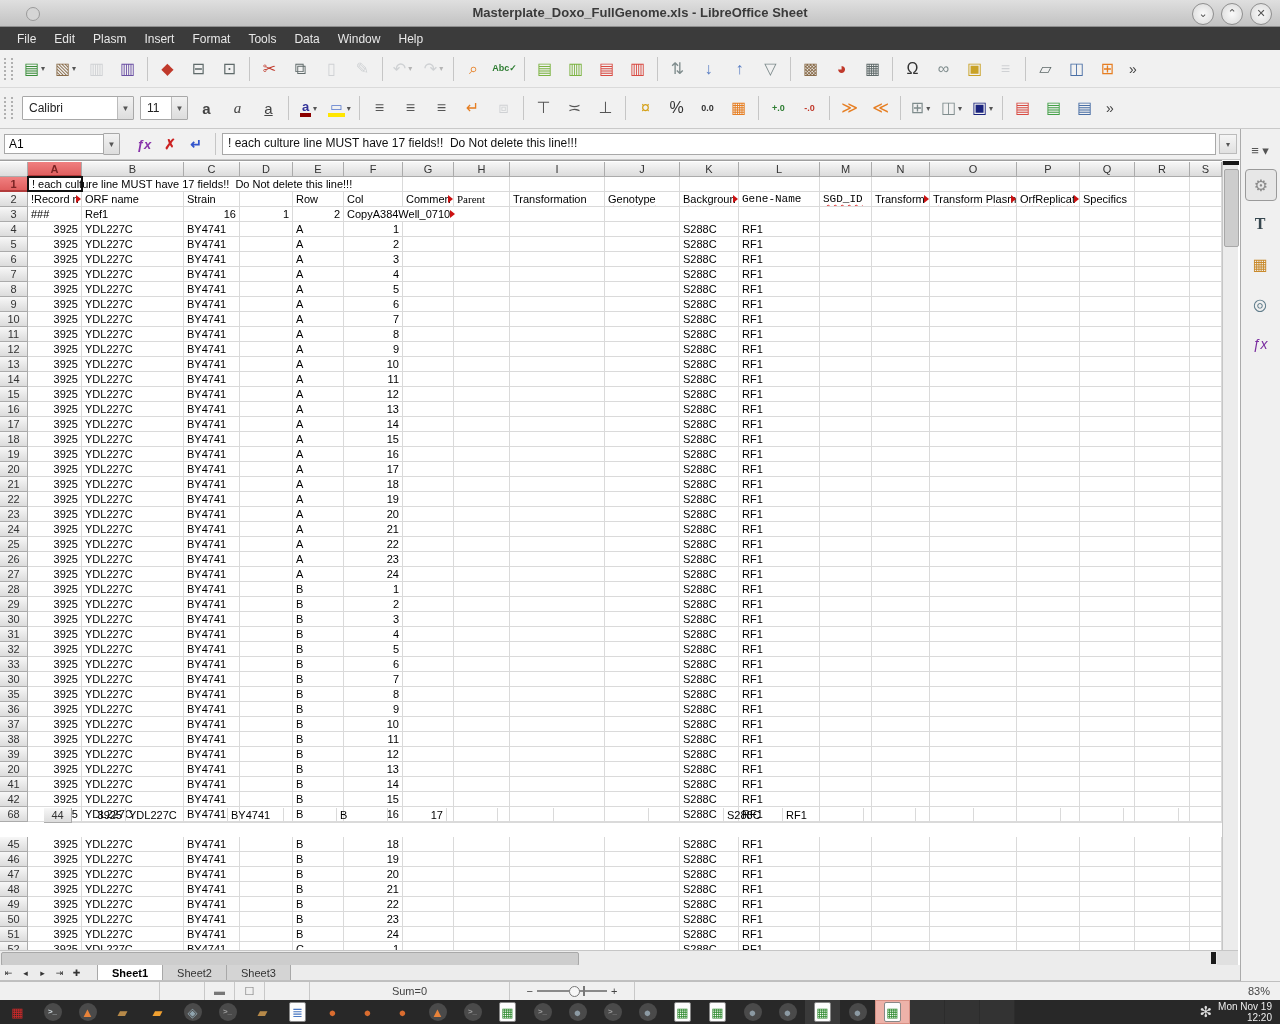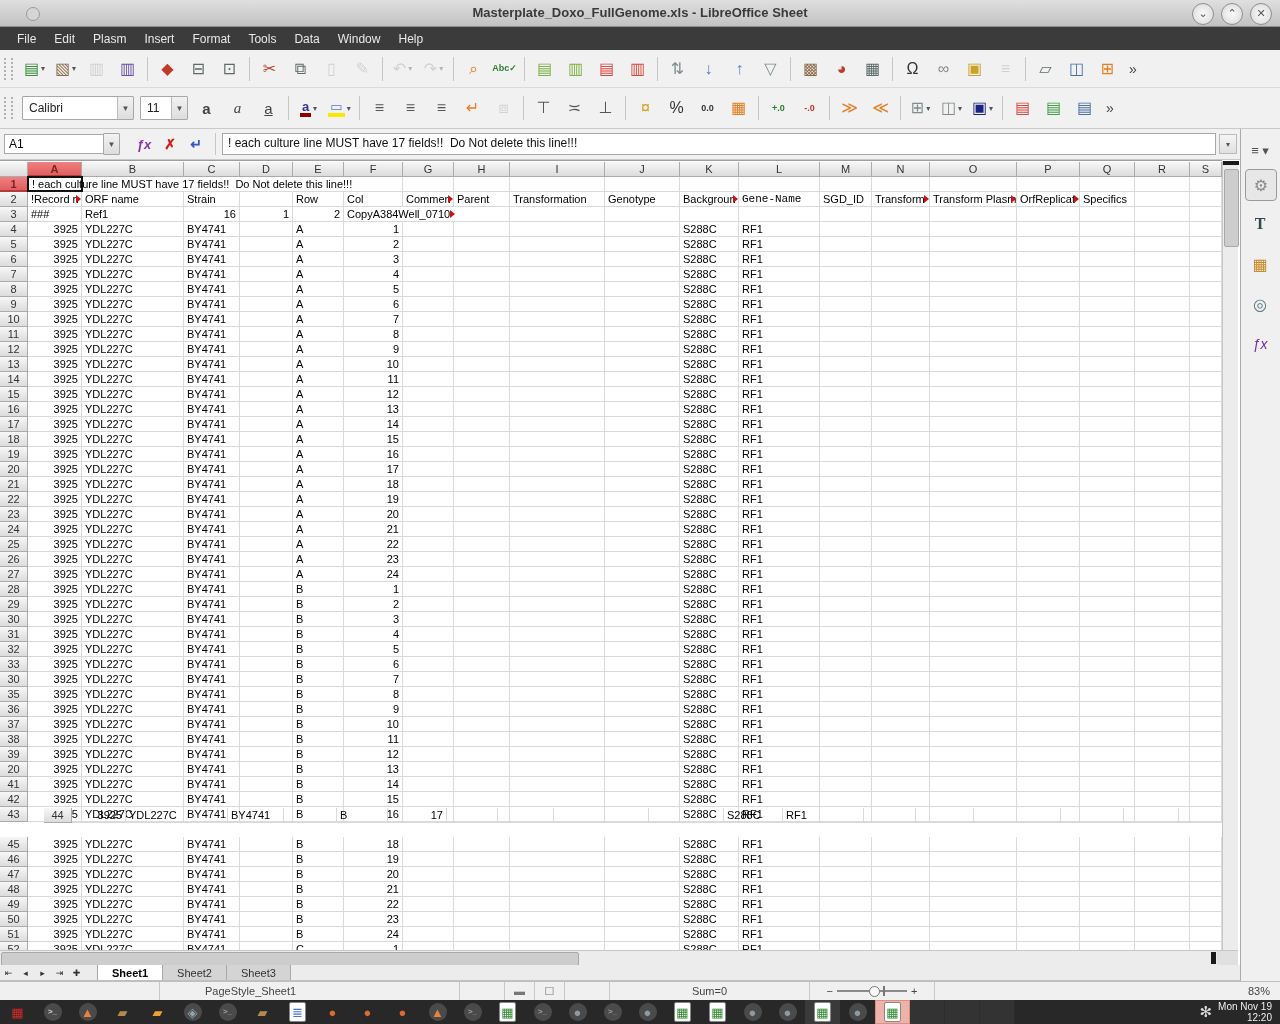--- a/index.html
+++ b/index.html
@@ -428,26 +428,26 @@
     </div>
     <div class="grow" style="top: 31px;">
       <div class="hdr rh">2</div>
       <div class="cell" style="width: 54px;">!Record n<span class="clipmark"></span></div>
       <div class="cell" style="width: 102px;">ORF name</div>
       <div class="cell" style="width: 56px;">Strain</div>
       <div class="cell" style="width: 53px;"></div>
       <div class="cell" style="width: 51px;">Row</div>
       <div class="cell" style="width: 59px;">Col</div>
       <div class="cell" style="width: 51px;">Commen<span class="clipmark"></span></div>
-      <div class="cell" style="width: 56px;">Parent</div>
+      <div class="cell" style="width: 56px; font-family: Liberation Serif, serif;">Parent</div>
       <div class="cell" style="width: 95px;">Transformation</div>
       <div class="cell sq" style="width: 75px;">Genotype</div>
       <div class="cell sq" style="width: 59px;">Backgroun<span class="clipmark"></span></div>
       <div class="cell" style="width: 81px; font-family: Liberation Mono, monospace;">Gene-Name</div>
-      <div class="cell sq" style="width: 52px;">SGD_ID</div>
+      <div class="cell sq" style="width: 52px; font-family: Liberation Mono, monospace;">SGD_ID</div>
       <div class="cell" style="width: 58px;">Transform<span class="clipmark"></span></div>
       <div class="cell sq" style="width: 87px;">Transform Plasm<span class="clipmark"></span></div>
       <div class="cell sq" style="width: 63px;">OrfReplicat<span class="clipmark"></span></div>
       <div class="cell" style="width: 55px;">Specifics</div>
       <div class="cell" style="width: 55px;"></div>
       <div class="cell" style="width: 32px;"></div>
     </div>
     <div class="grow" style="top: 46px;">
       <div class="hdr rh">3</div>
       <div class="cell" style="width: 54px;">###</div>
@@ -1322,21 +1322,21 @@
       <div class="cell" style="width: 81px;">RF1</div>
       <div class="cell" style="width: 52px;"></div>
       <div class="cell" style="width: 58px;"></div>
       <div class="cell" style="width: 87px;"></div>
       <div class="cell" style="width: 63px;"></div>
       <div class="cell" style="width: 55px;"></div>
       <div class="cell" style="width: 55px;"></div>
       <div class="cell" style="width: 32px;"></div>
     </div>
     <div class="grow" style="top: 646px;">
-      <div class="hdr rh">43</div>
+      <div class="hdr rh">68</div>
       <div class="cell num" style="width: 54px;">3925</div>
       <div class="cell" style="width: 102px;">YDL227C</div>
       <div class="cell" style="width: 56px;">BY4741</div>
       <div class="cell" style="width: 53px;"></div>
       <div class="cell" style="width: 51px;">B</div>
       <div class="cell num" style="width: 59px;">16</div>
       <div class="cell" style="width: 51px;"></div>
       <div class="cell" style="width: 56px;"></div>
       <div class="cell" style="width: 95px;"></div>
       <div class="cell" style="width: 75px;"></div>
@@ -1571,23 +1571,20 @@
     <div class="tnav">⇥</div>
     <div class="tnav">✚</div>
     <div style="width: 12px;"></div>
     <div class="tab active">Sheet1</div>
     <div class="tab">Sheet2</div>
     <div class="tab">Sheet3</div>
   </div>
 
 <div class="abs" id="statusbar">
   <div class="sbseg" style="width:160px"></div>
-  <div class="sbseg" style="width:300px;padding-left:45px">
-    <span>PageStyle_Sheet1</span>
-  </div>
   <div class="sbseg" style="width:45px"></div>
   <div class="sbseg" style="width:30px;justify-content:center;color:#777">
     <span>▬</span>
   </div>
   <div class="sbseg" style="width:30px;justify-content:center;color:#777">
     <span>☐</span>
   </div>
   <div class="sbseg" style="width:45px"></div>
   <div class="sbseg" style="width:200px;justify-content:center">
     <span>Sum=0</span>

